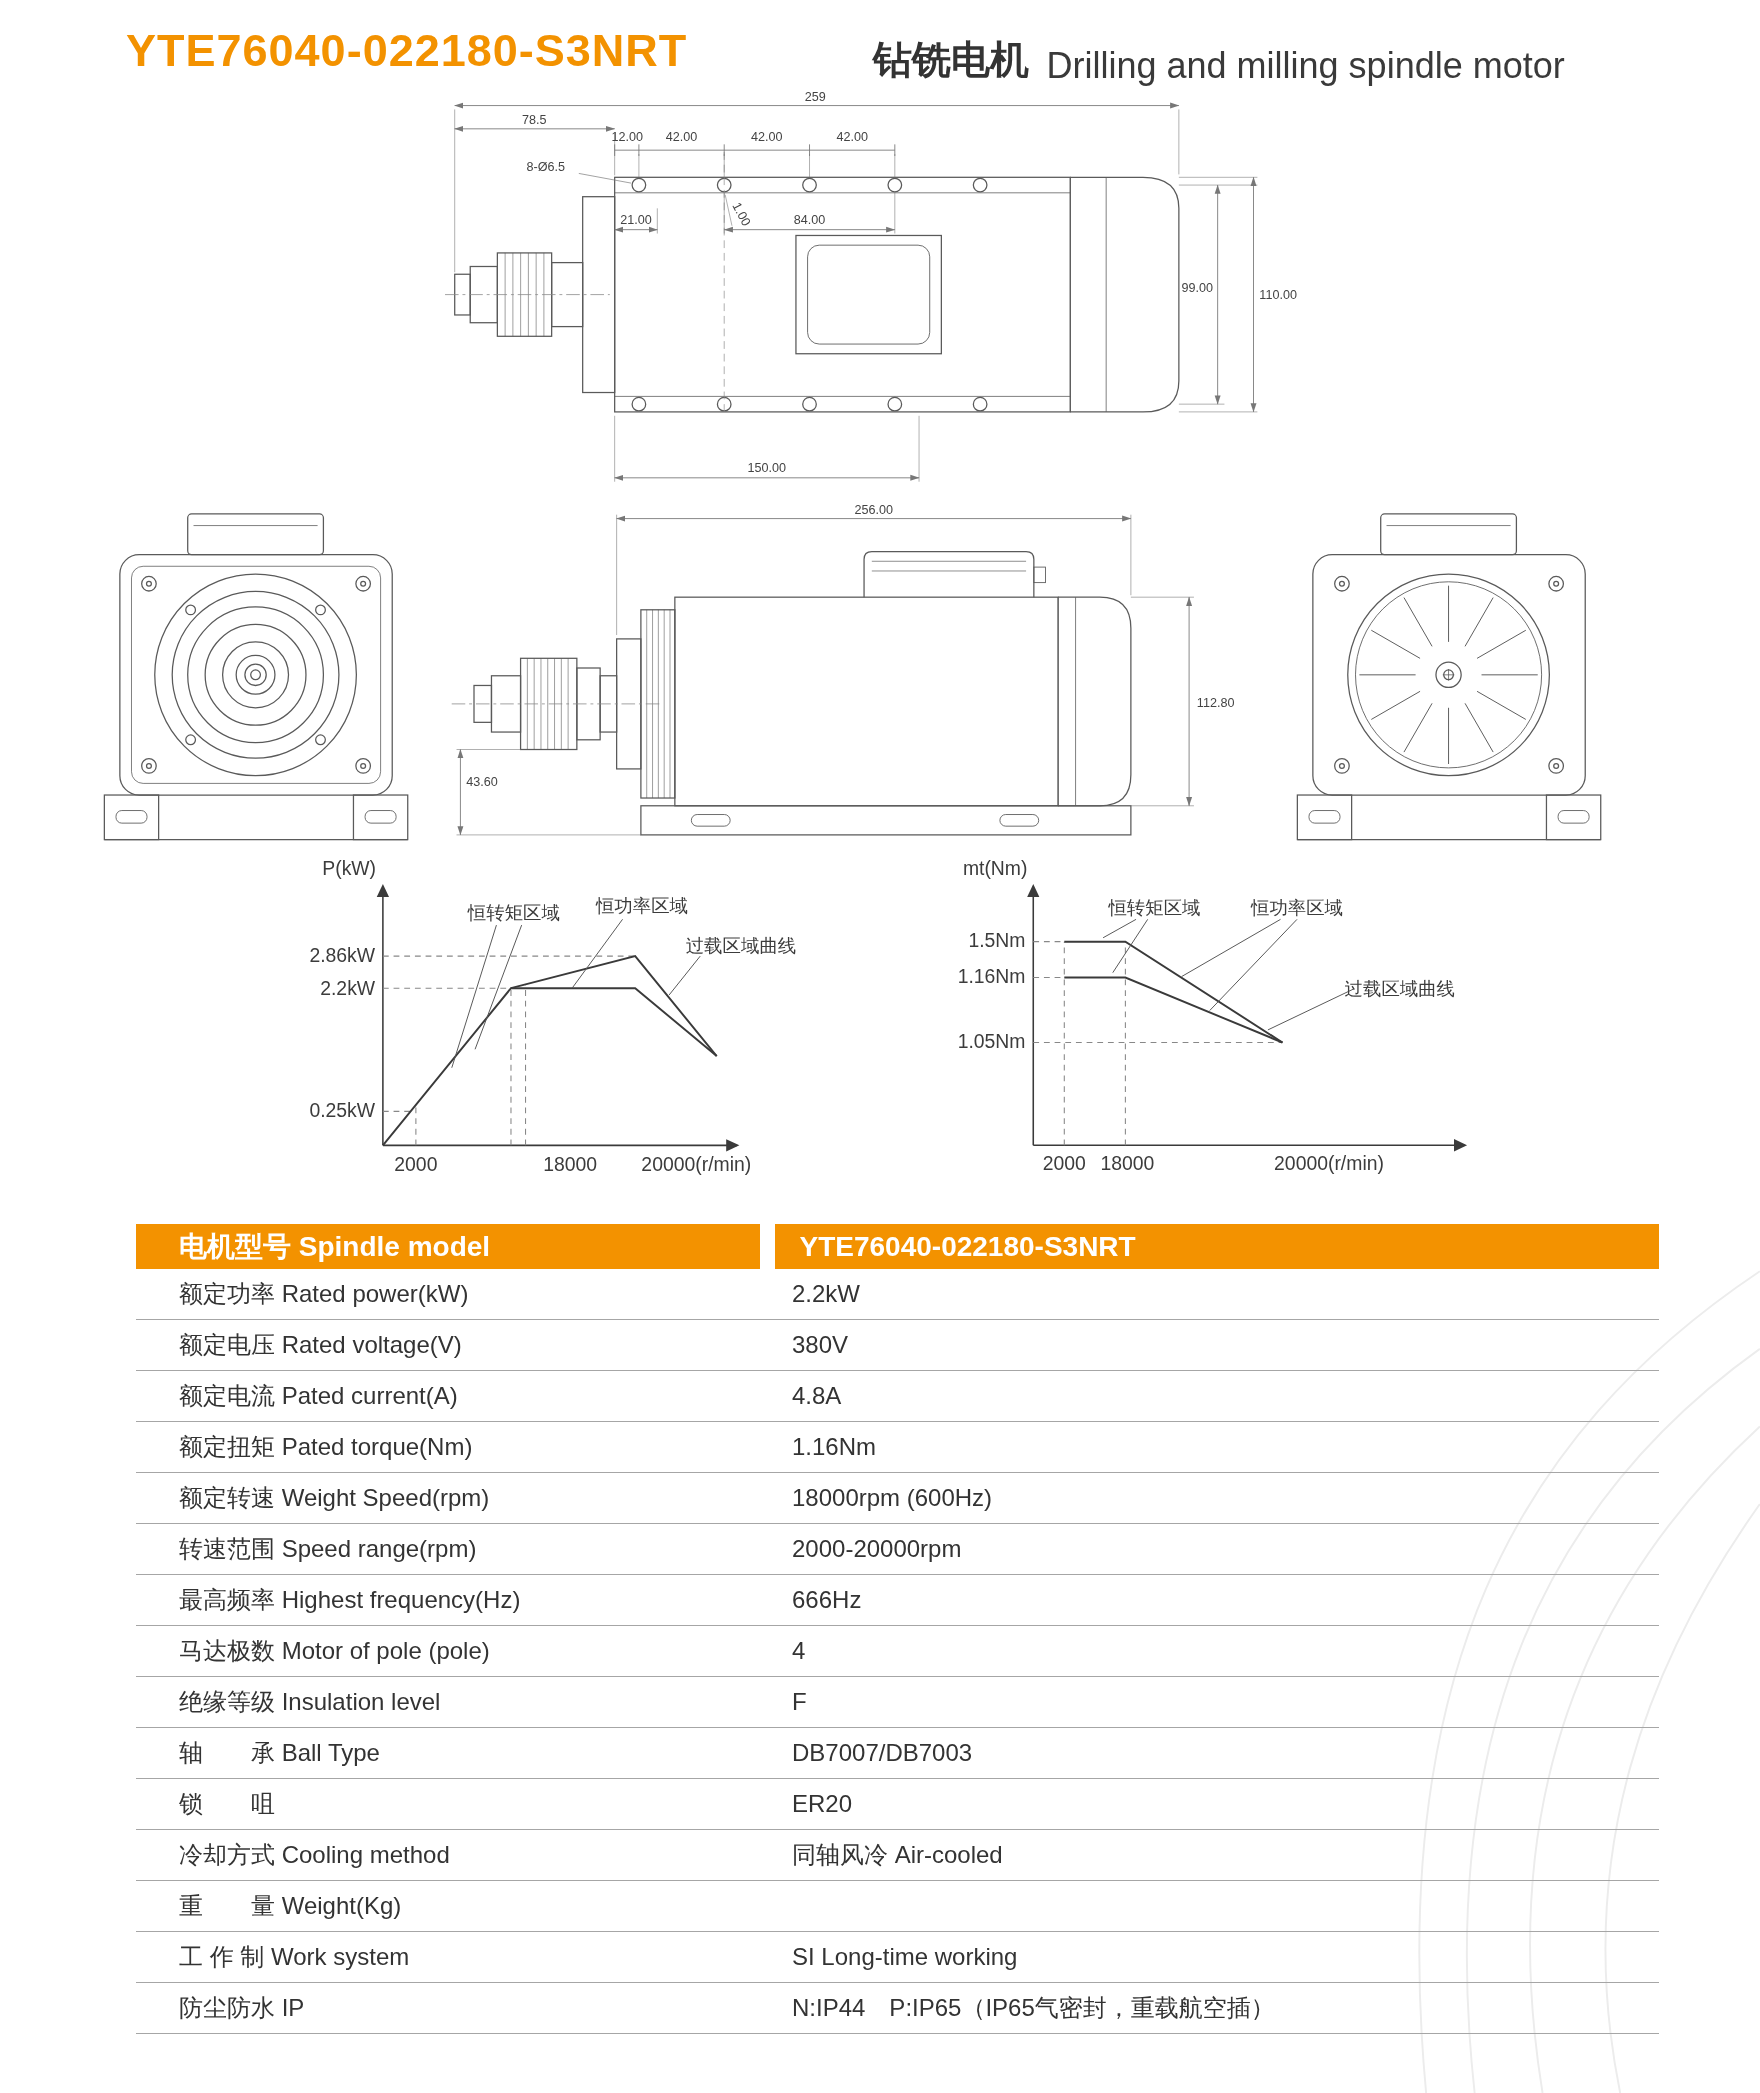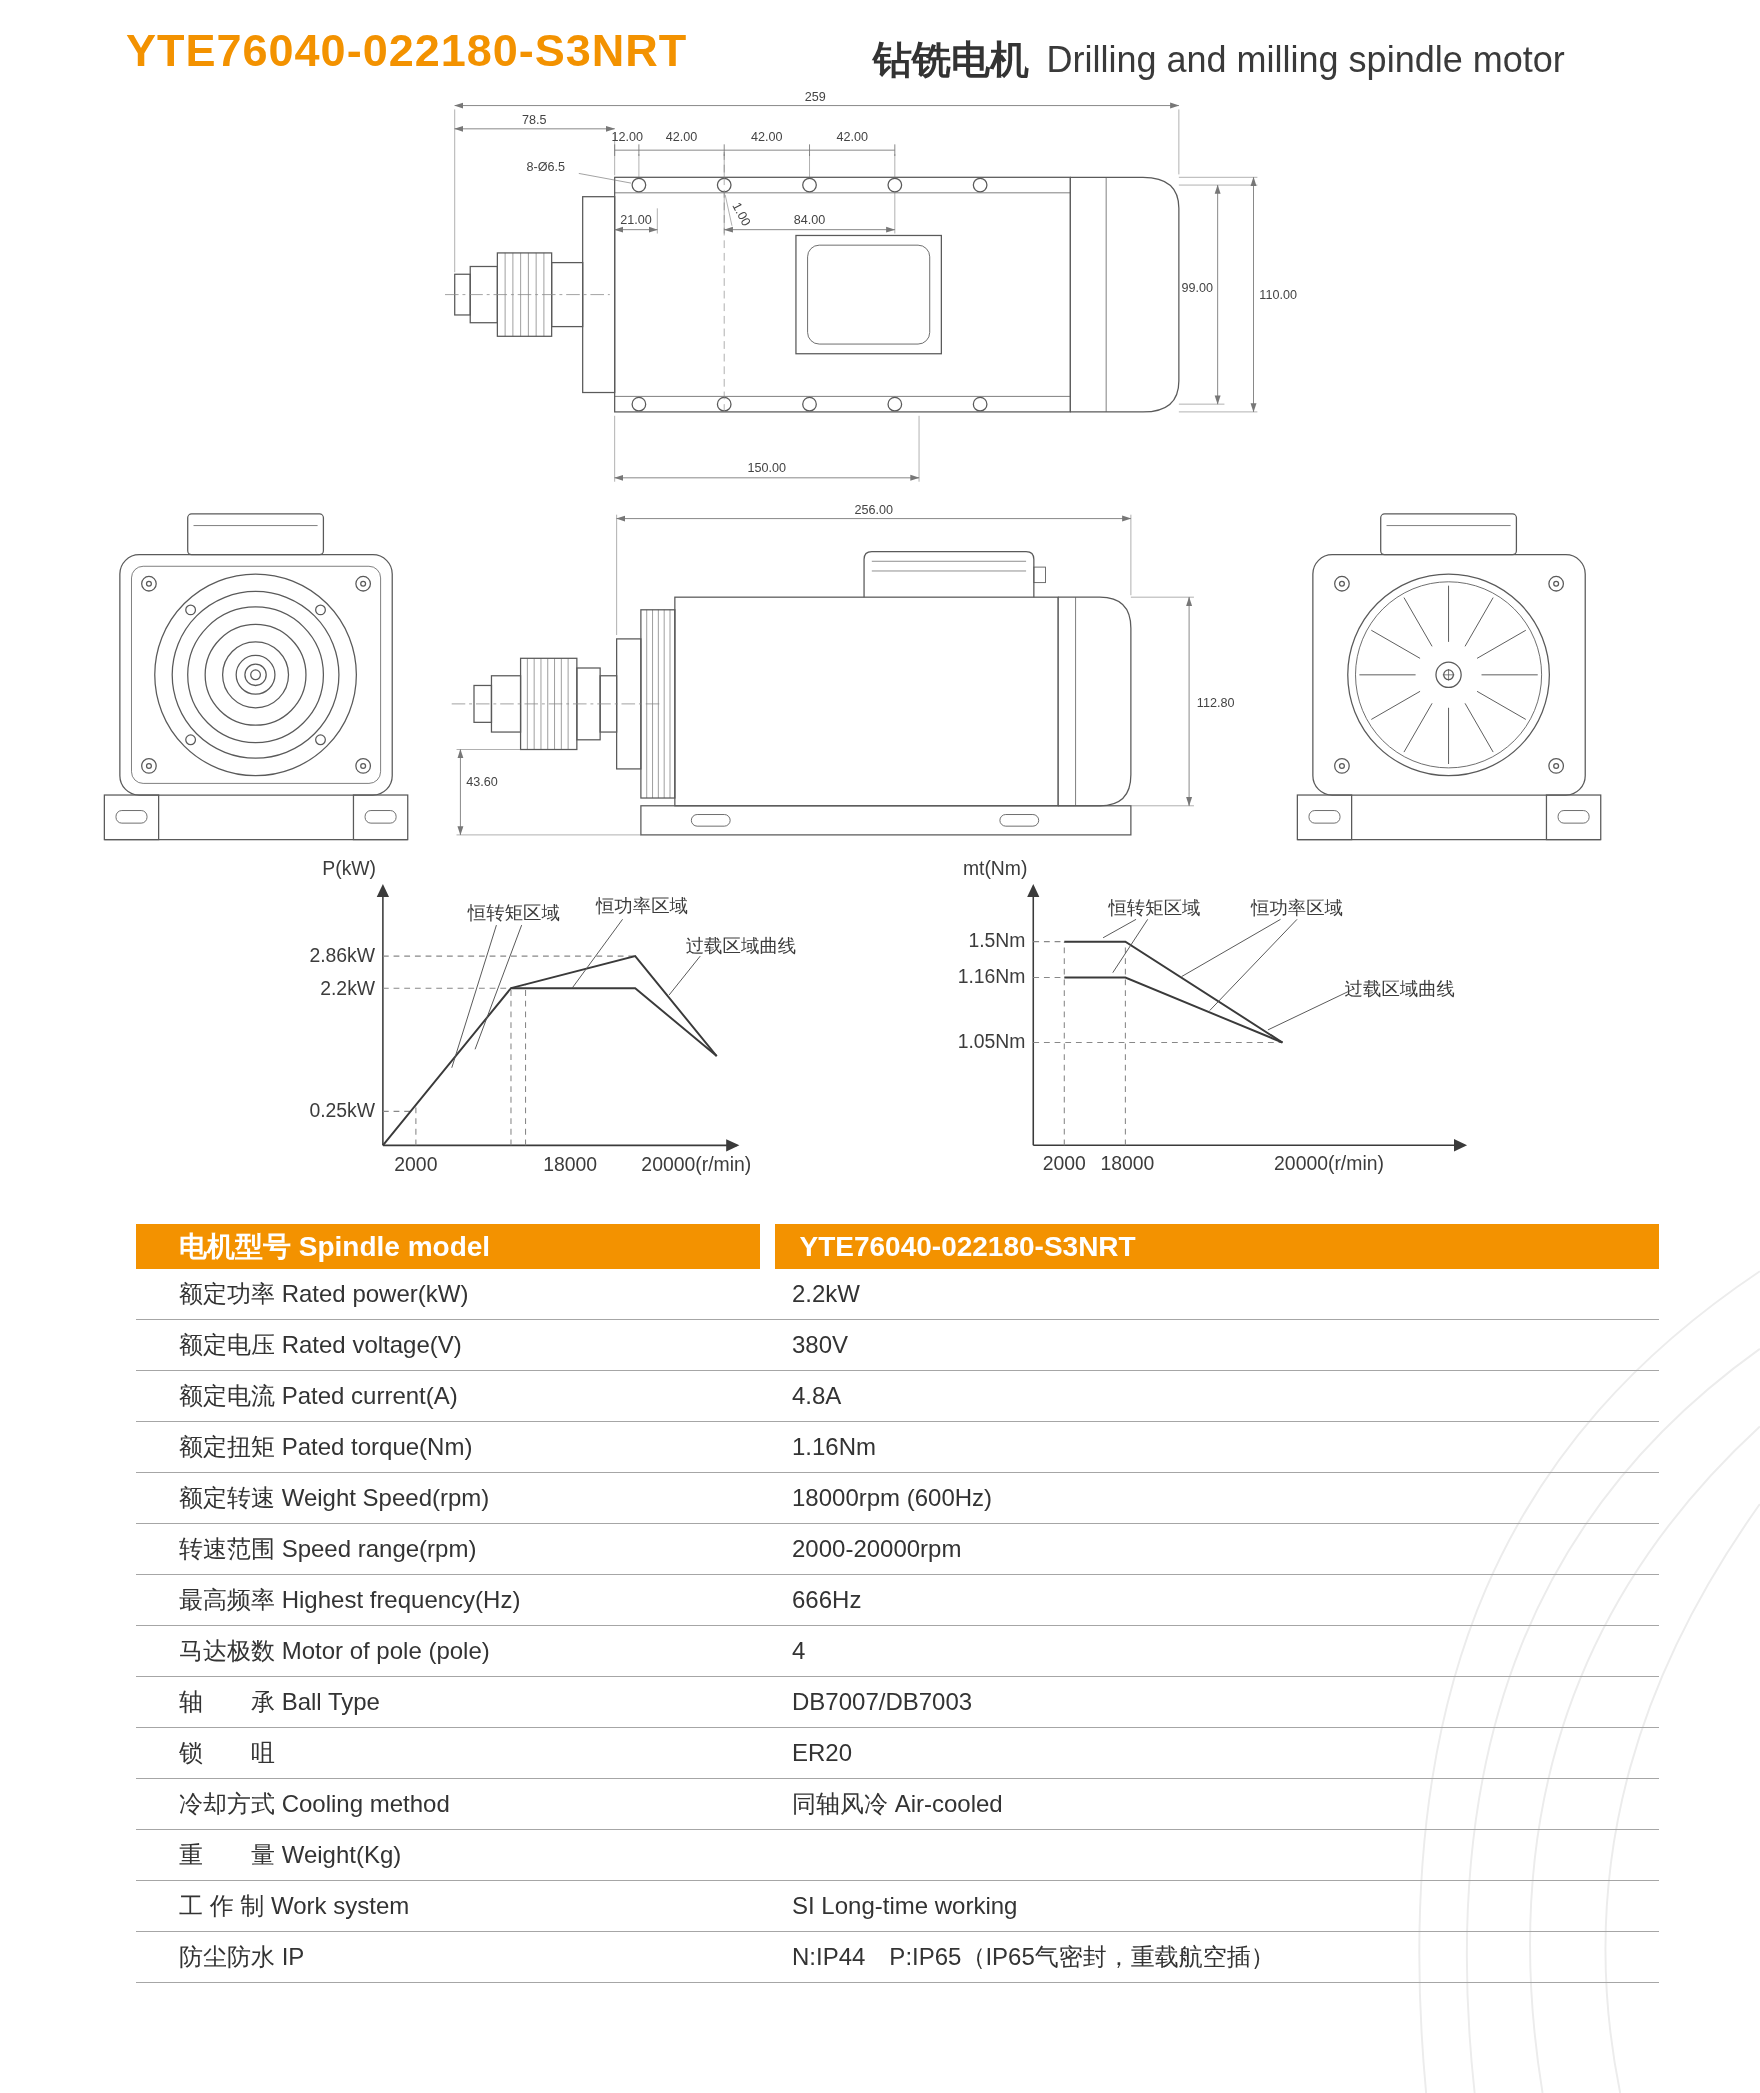--- a/index.html
+++ b/index.html
@@ -1,21 +1,21 @@
 <!DOCTYPE html>
 <html style="--accent: #F39200; --ink: #333333; --rule: #a6a6a6; --draw: #5a5a5a;"><head>
 <meta charset="utf-8">
 <style>
   html,body{margin:0;padding:0;background:#fff;}
   body{font-family:"Liberation Sans","DejaVu Sans",sans-serif;color:#333;}
   .page{position:relative;width:1760px;height:2093px;background:#fff;overflow:hidden;}
   .abs{position:absolute;}
   
   .model{position:absolute;left:126px;top:25px;font-size:45px;font-weight:bold;color:var(--accent,#F39200);letter-spacing:1px;}
-  .title{position:absolute;left:873px;top:33px;display:flex;align-items:center;gap:17.5px;}
+  .title{position:absolute;left:873px;top:33px;display:flex;align-items:flex-end;gap:17.5px;}
   .title .cn{font-size:39px;font-weight:bold;color:#333;}
   .title .en{font-size:36px;color:#3a3a3a;}
   
   svg{display:block;}
   svg text{font-family:inherit;}
   .dimtext{font-size:13px;fill:#444;}
   .ticktext{font-size:20px;fill:#3c3c3c;}
   .anntext{font-size:19px;fill:#3c3c3c;}
   
   .spec-table{position:absolute;left:136px;top:1224px;width:1523px;border-collapse:collapse;table-layout:fixed;}
@@ -362,20 +362,24 @@
           </tr>
         <tr>
             <td class="lbl">最高频率 Highest frequency(Hz)</td>
             <td class="val">666Hz</td>
           </tr>
         <tr>
             <td class="lbl">马达极数 Motor of pole (pole)</td>
             <td class="val">4</td>
           </tr>
         <tr>
+            <td class="lbl">绝缘等级 Insulation level</td>
+            <td class="val">F</td>
+          </tr>
+        <tr>
             <td class="lbl">轴　　承 Ball Type</td>
             <td class="val">DB7007/DB7003</td>
           </tr>
         <tr>
             <td class="lbl">锁　　咀</td>
             <td class="val">ER20</td>
           </tr>
         <tr>
             <td class="lbl">冷却方式 Cooling method</td>
             <td class="val">同轴风冷 Air-cooled</td>

